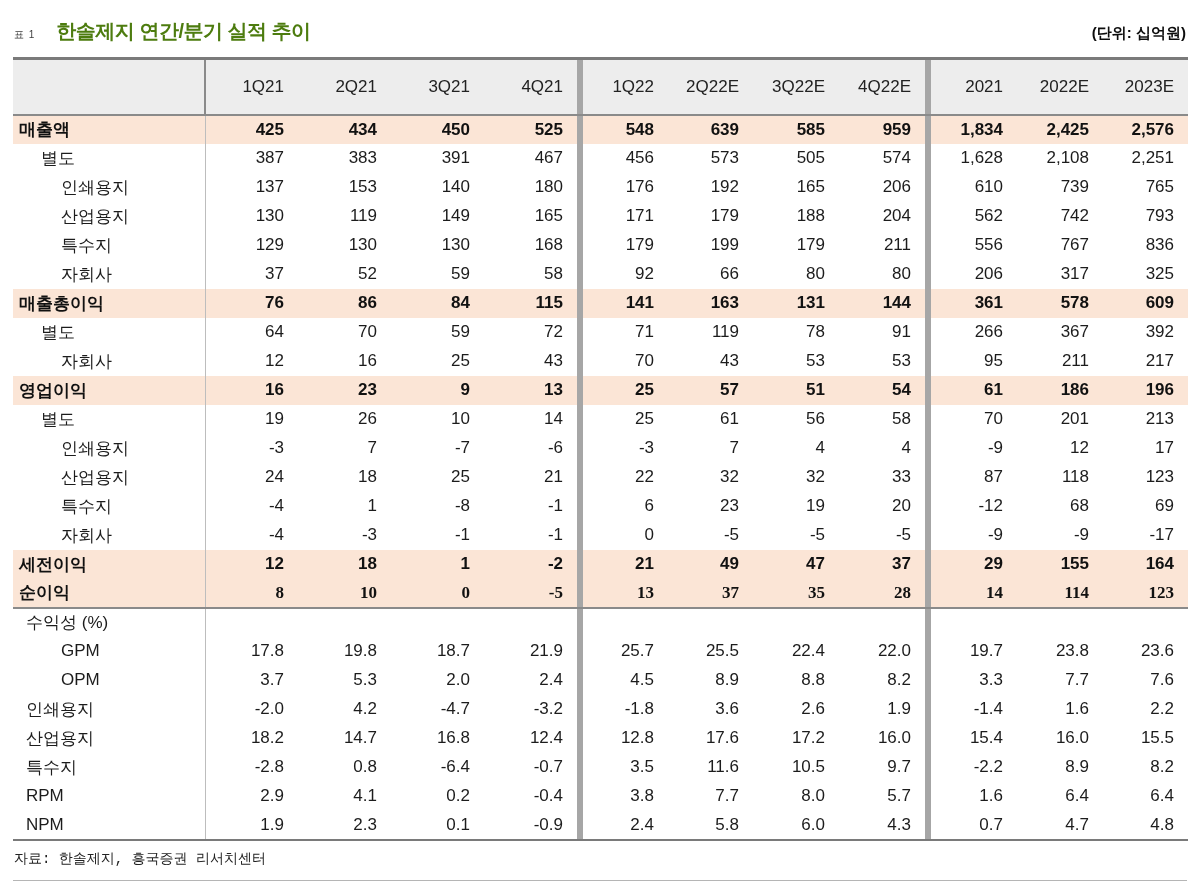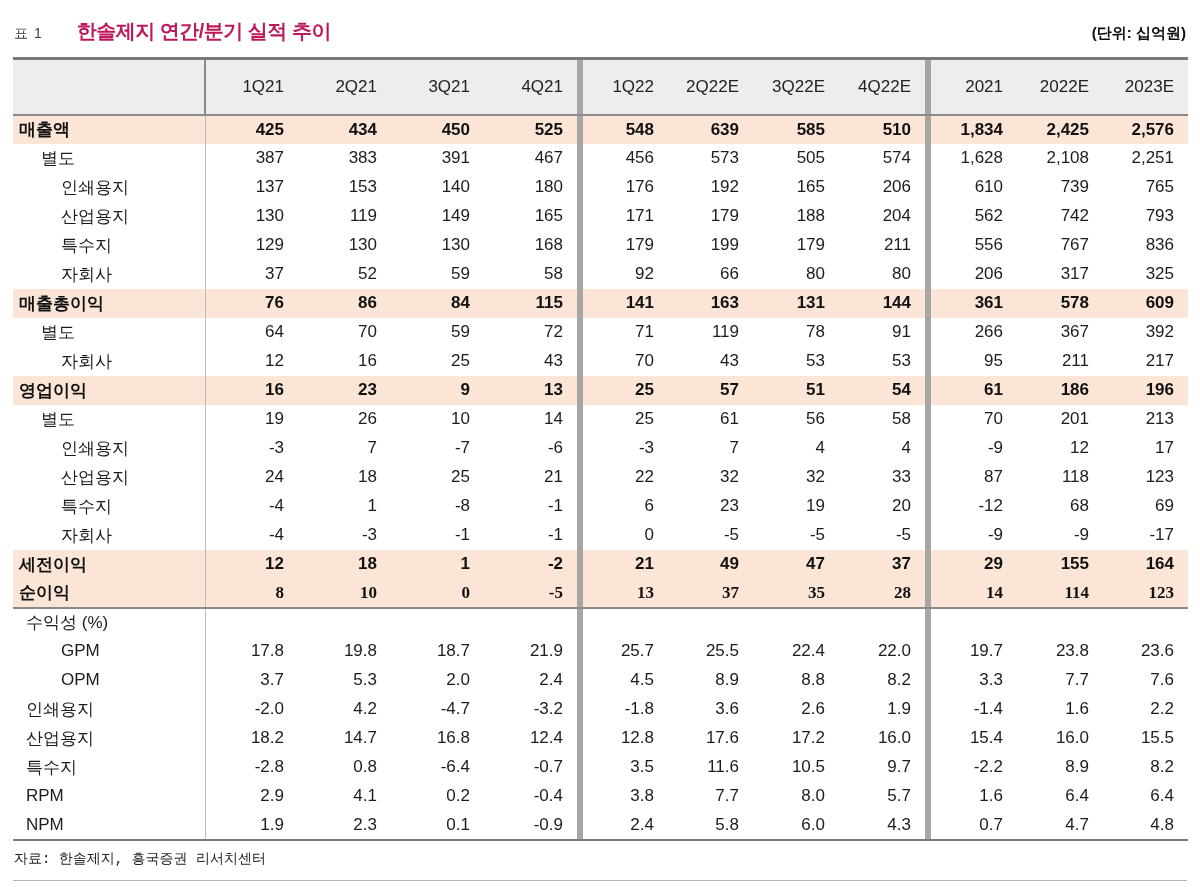--- a/index.html
+++ b/index.html
@@ -5,22 +5,22 @@
   :root{
     --hl:#fbe5d6; --head-bg:#ededed; --div:#a6a6a6; --rule:#7a7a7a; --thin:#bdbdbd; --midrule:#8a8a8a;
   }
   *{box-sizing:border-box;}
   body{
     margin:0; width:1200px; height:887px; background:#ffffff;
     font-family:"Liberation Sans", sans-serif; color:#1a1a1a; overflow:hidden;
   }
   .page{padding:10px 13px 0 13px;}
   .titlebar{display:flex; align-items:baseline; margin:8px 1px 12px 1px;}
-  .table-tag{font-size:14px; color:#3d3d3d; letter-spacing:1px;}
-  .doc-title{font-size:20px; font-weight:bold; color:#be185d; margin-left:34px; letter-spacing:-0.5px;}
+  .table-tag{font-size:10px; color:#3d3d3d; letter-spacing:1px;}
+  .doc-title{font-size:20px; font-weight:bold; color:#4d7c0f; margin-left:21px; letter-spacing:-0.5px;}
   .unit-label{margin-left:auto; font-size:15px; font-weight:bold; color:#0d0d0d;}
 
   table{
     border-collapse:collapse; table-layout:fixed; width:1174px;
     border-top:3px solid var(--rule); border-bottom:2px solid var(--rule);
     font-size:17px;
   }
   thead tr{height:56px; background:var(--head-bg);}
   thead th{
     font-weight:normal; text-align:right; padding:0 14px 0 0; color:#222;
@@ -93,21 +93,21 @@
         <tr class="hl">
           <td class="label ind0">매출액</td>
           <td class="first-data">425</td>
           <td>434</td>
           <td>450</td>
           <td>525</td>
           <td class="divcol"></td>
           <td>548</td>
           <td>639</td>
           <td>585</td>
-          <td>510</td>
+          <td>959</td>
           <td class="divcol"></td>
           <td>1,834</td>
           <td>2,425</td>
           <td>2,576</td>
         </tr>
         <tr>
           <td class="label ind1">별도</td>
           <td class="first-data">387</td>
           <td>383</td>
           <td>391</td>

